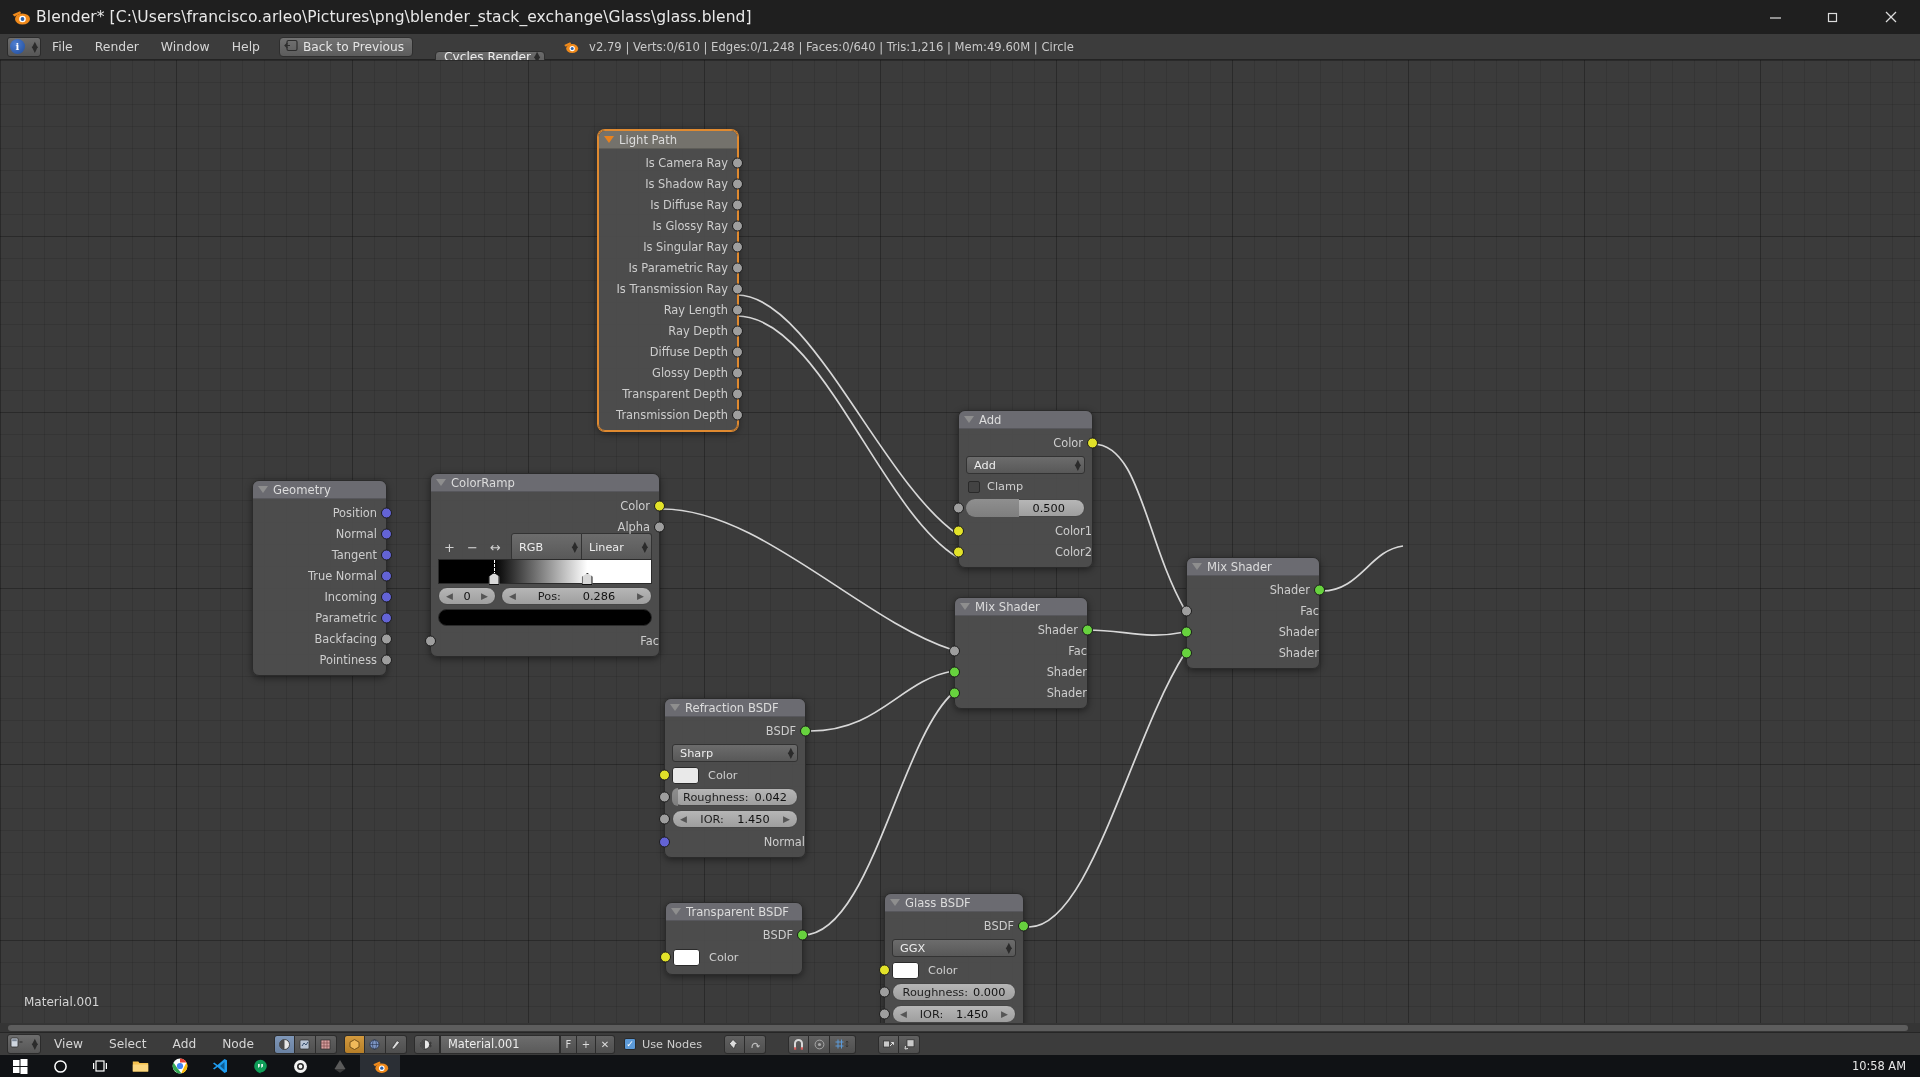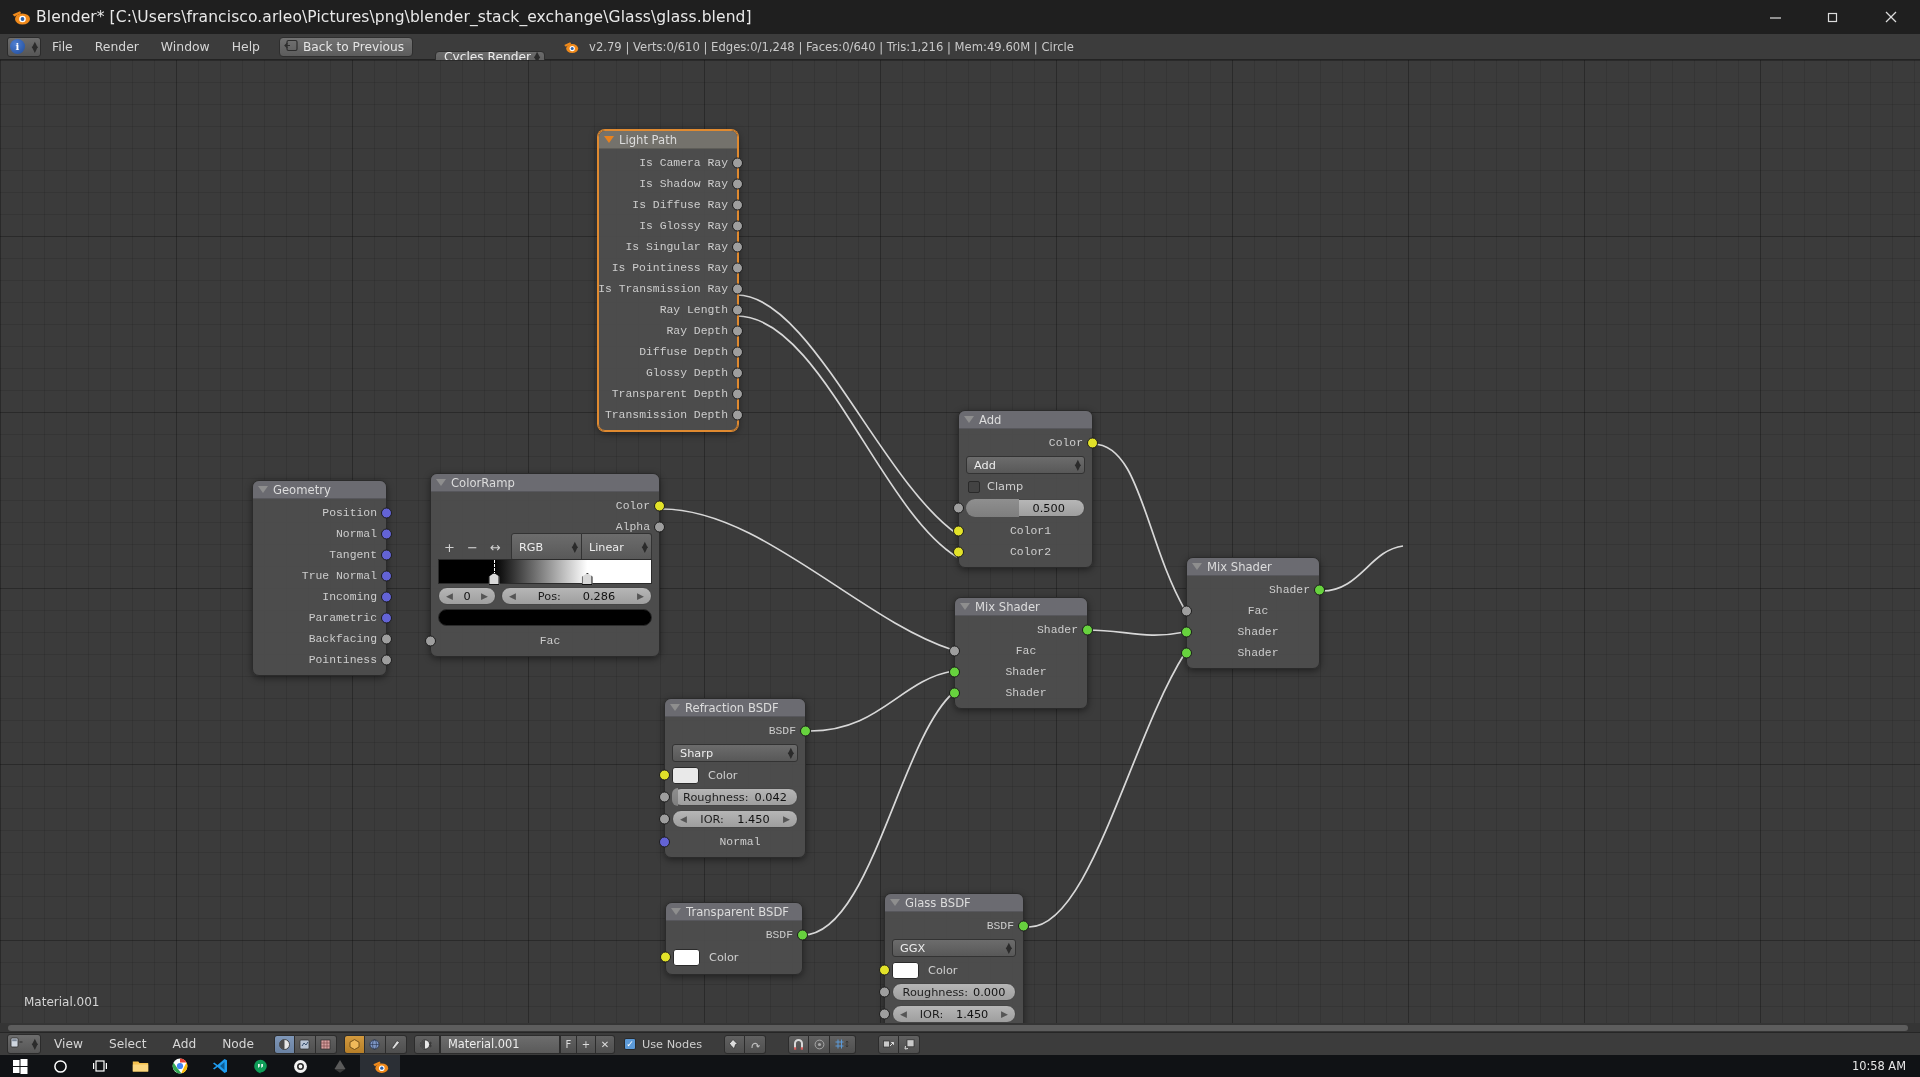--- a/index.html
+++ b/index.html
@@ -93,22 +93,22 @@
   }
   .node.selected .node-hdr { background: rgba(118,116,110,.95); }
   .tri { width: 0; height: 0; border-left: 5px solid transparent; border-right: 5px solid transparent;
          border-top: 7px solid #8e8e8e; }
   .node.selected .tri { border-top-color: #e8821e; }
   .node-title { color: #dcdcdc; font-size: 11.6px; }
   .node-body { padding: 3px 0 5px 0; position: relative; }
 
   .row { height: 21px; display: flex; align-items: center; position: relative; }
   .row.out { justify-content: flex-end; padding-right: 9px; }
-  .row.in  { justify-content: center; padding-left: 10px; }
-  .slabel { color: #cdcdcd; font-size: 11.4px; white-space: nowrap; font-family: Liberation Mono, monospace; }
+  .row.in  { justify-content: flex-end; padding-left: 10px; }
+  .slabel { color: #cdcdcd; font-size: 11.4px; white-space: nowrap; }
 
   .sock {
     position: absolute; width: 11px; height: 11px; border-radius: 50%;
     border: 1px solid #1c1c1c; top: 50%; transform: translateY(-50%);
   }
   .sock.right { right: -6px; }
   .sock.left  { left: -6px; }
   .s-green { background: #67d23e; }
   .s-yellow{ background: #e2e229; }
   .s-grey  { background: #9e9e9e; }
@@ -333,21 +333,21 @@
       </div>
       <div class="row out">
         <span class="slabel">Is Glossy Ray</span>
         <span class="sock right s-grey"></span>
       </div>
       <div class="row out">
         <span class="slabel">Is Singular Ray</span>
         <span class="sock right s-grey"></span>
       </div>
       <div class="row out">
-        <span class="slabel">Is Pointiness Ray</span>
+        <span class="slabel">Is Parametric Ray</span>
         <span class="sock right s-grey"></span>
       </div>
       <div class="row out">
         <span class="slabel">Is Transmission Ray</span>
         <span class="sock right s-grey"></span>
       </div>
       <div class="row out">
         <span class="slabel">Ray Length</span>
         <span class="sock right s-grey"></span>
       </div>

